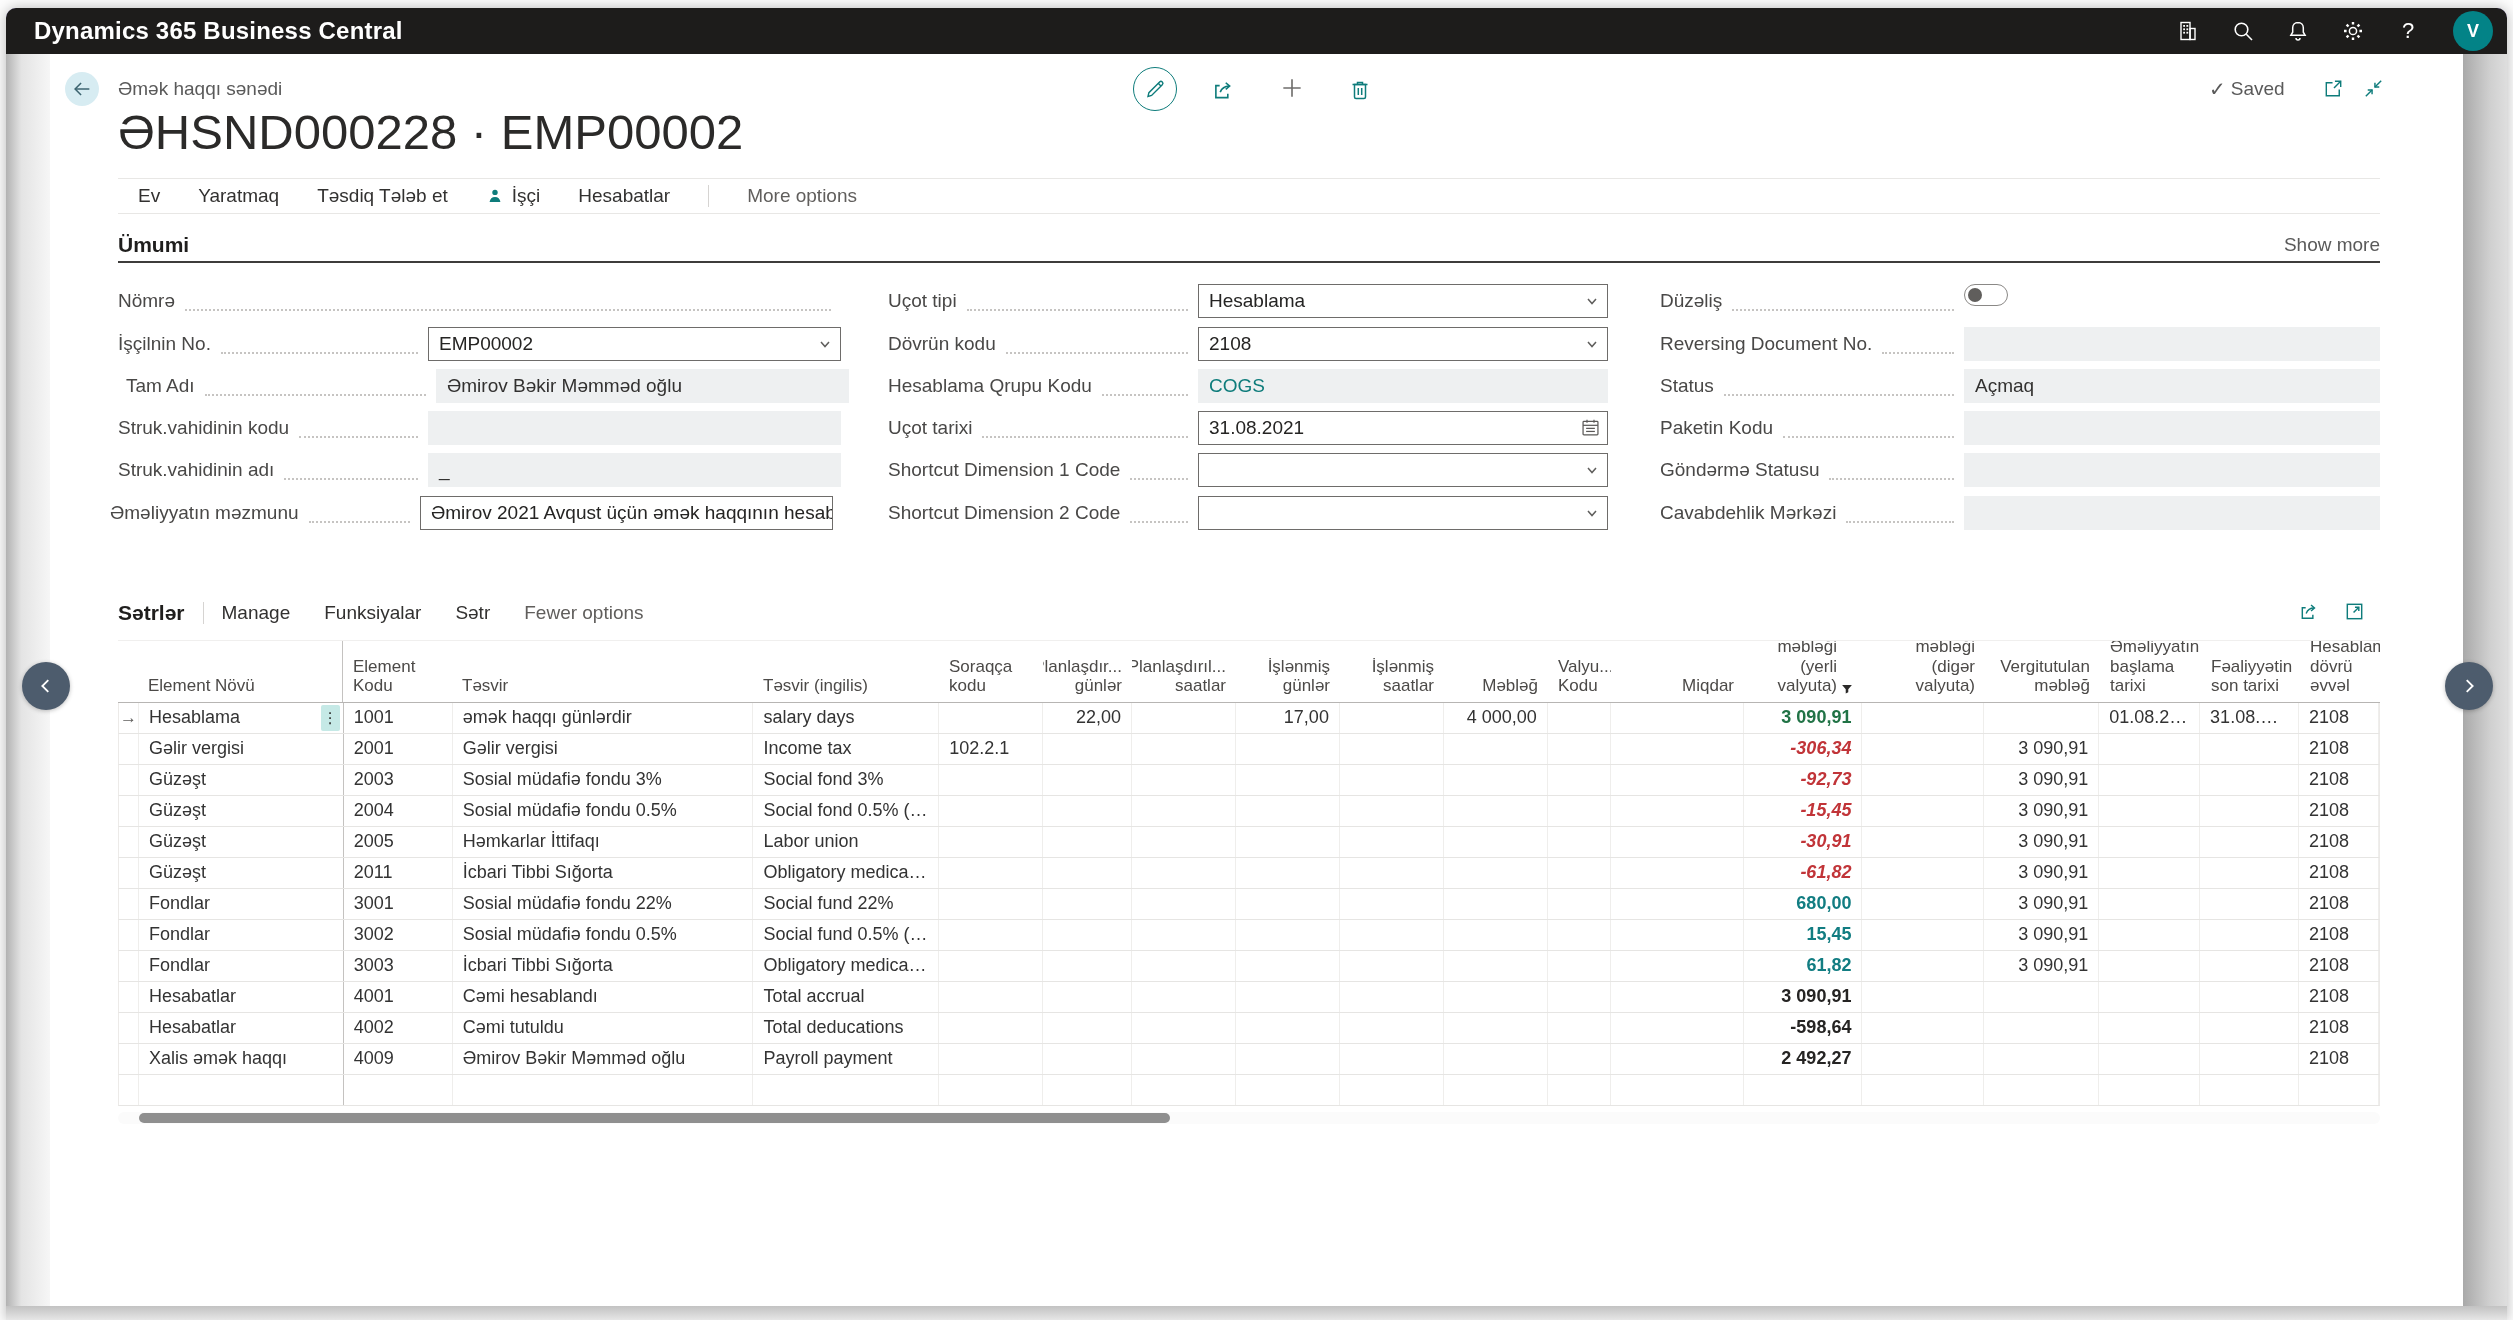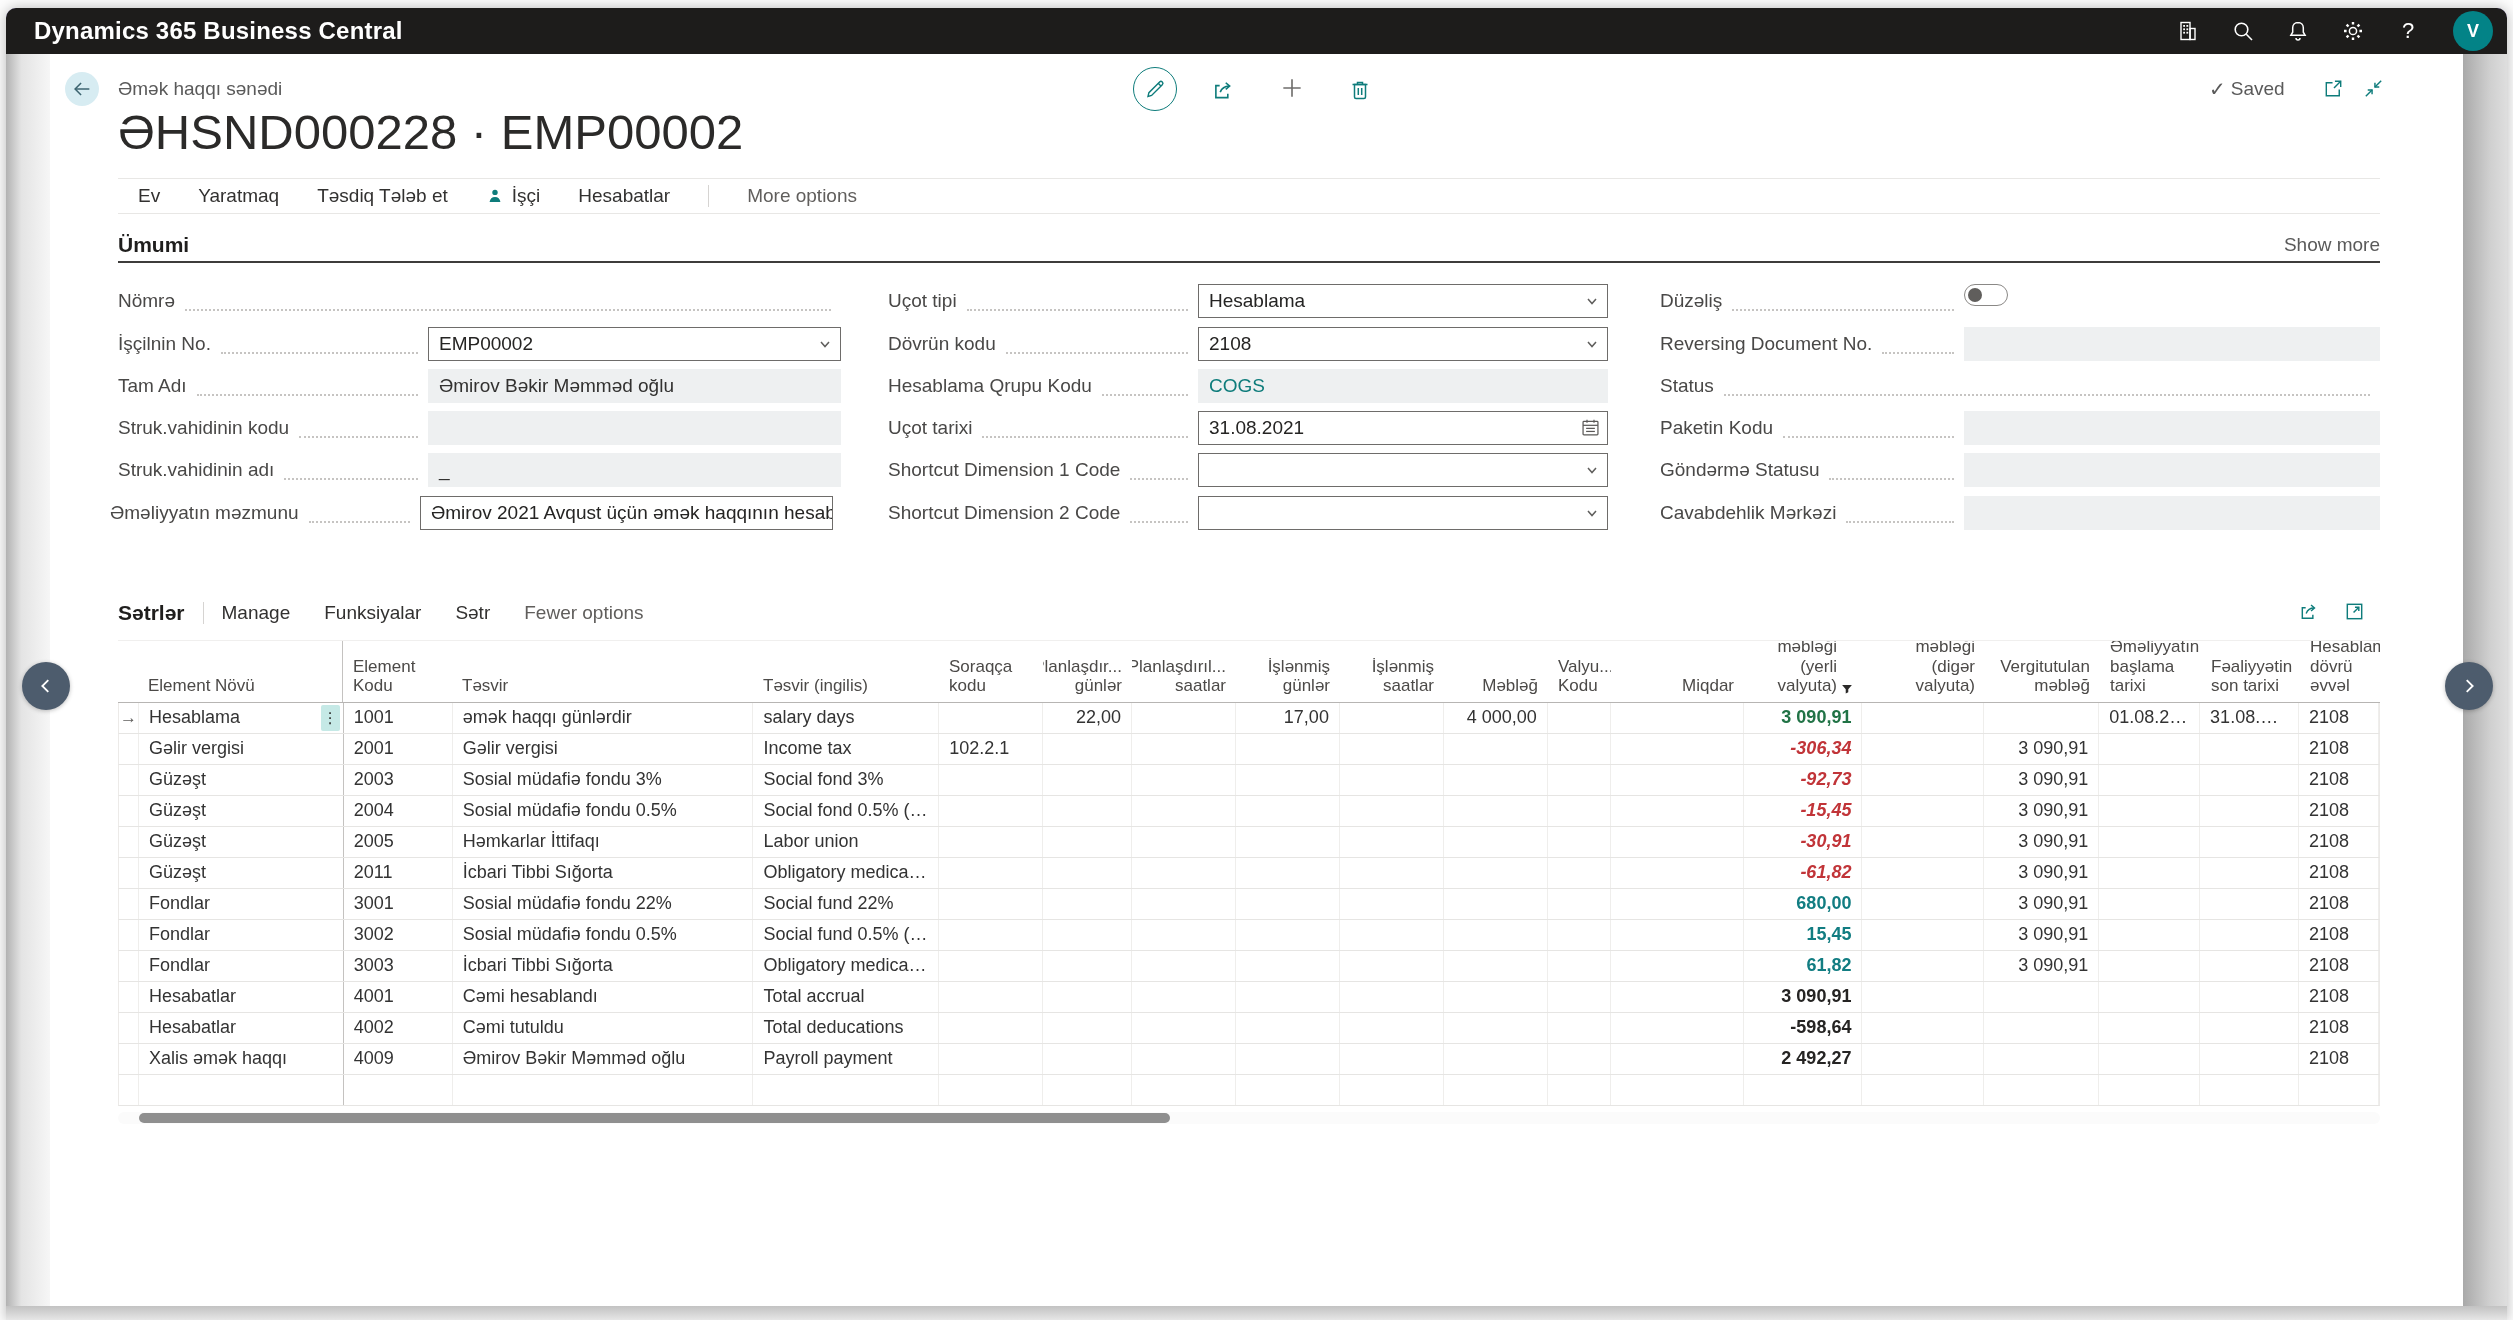--- a/index.html
+++ b/index.html
@@ -245,21 +245,21 @@
       </div>
       <div class="frow" style="left: 112px; top: 319px; width: 723px;">
         <span class="flabel">İşçilnin No.</span>
         <span class="leader"></span>
         <div class="ctrl" style="width: 413px;">
           <div class="input" style="width: 100%;">EMP00002<svg class="combo-chev" width="14" height="14" viewBox="0 0 14 14" fill="none" stroke="#5f5e5c" stroke-width="1.5">
               <polyline points="3,5 7,9.5 11,5"></polyline>
             </svg></div>
         </div>
       </div>
-      <div class="frow" style="left: 112px; top: 361px; width: 723px;">
+      <div class="frow" style="left: 120px; top: 361px; width: 723px;">
         <span class="flabel">Tam Adı</span>
         <span class="leader"></span>
         <div class="ctrl" style="width: 413px;">
           <div class="readonly" style="width: 100%;">Əmirov Bəkir Məmməd oğlu</div>
         </div>
       </div>
       <div class="frow" style="left: 112px; top: 403px; width: 723px;">
         <span class="flabel">Struk.vahidinin kodu</span>
         <span class="leader"></span>
         <div class="ctrl" style="width: 413px;">
@@ -353,20 +353,23 @@
       <div class="frow" style="left: 1654px; top: 319px; width: 720px;">
         <span class="flabel">Reversing Document No.</span>
         <span class="leader"></span>
         <div class="ctrl" style="width: 416px;">
           <div class="readonly" style="width: 100%;"></div>
         </div>
       </div>
       <div class="frow" style="left: 1654px; top: 361px; width: 720px;">
         <span class="flabel">Status</span>
         <span class="leader"></span>
+        <div class="ctrl" style="width: 416px;">
+          <div class="readonly" style="width: 100%;">Açmaq</div>
+        </div>
       </div>
       <div class="frow" style="left: 1654px; top: 403px; width: 720px;">
         <span class="flabel">Paketin Kodu</span>
         <span class="leader"></span>
         <div class="ctrl" style="width: 416px;">
           <div class="readonly" style="width: 100%;"></div>
         </div>
       </div>
       <div class="frow" style="left: 1654px; top: 445px; width: 720px;">
         <span class="flabel">Göndərmə Statusu</span>

